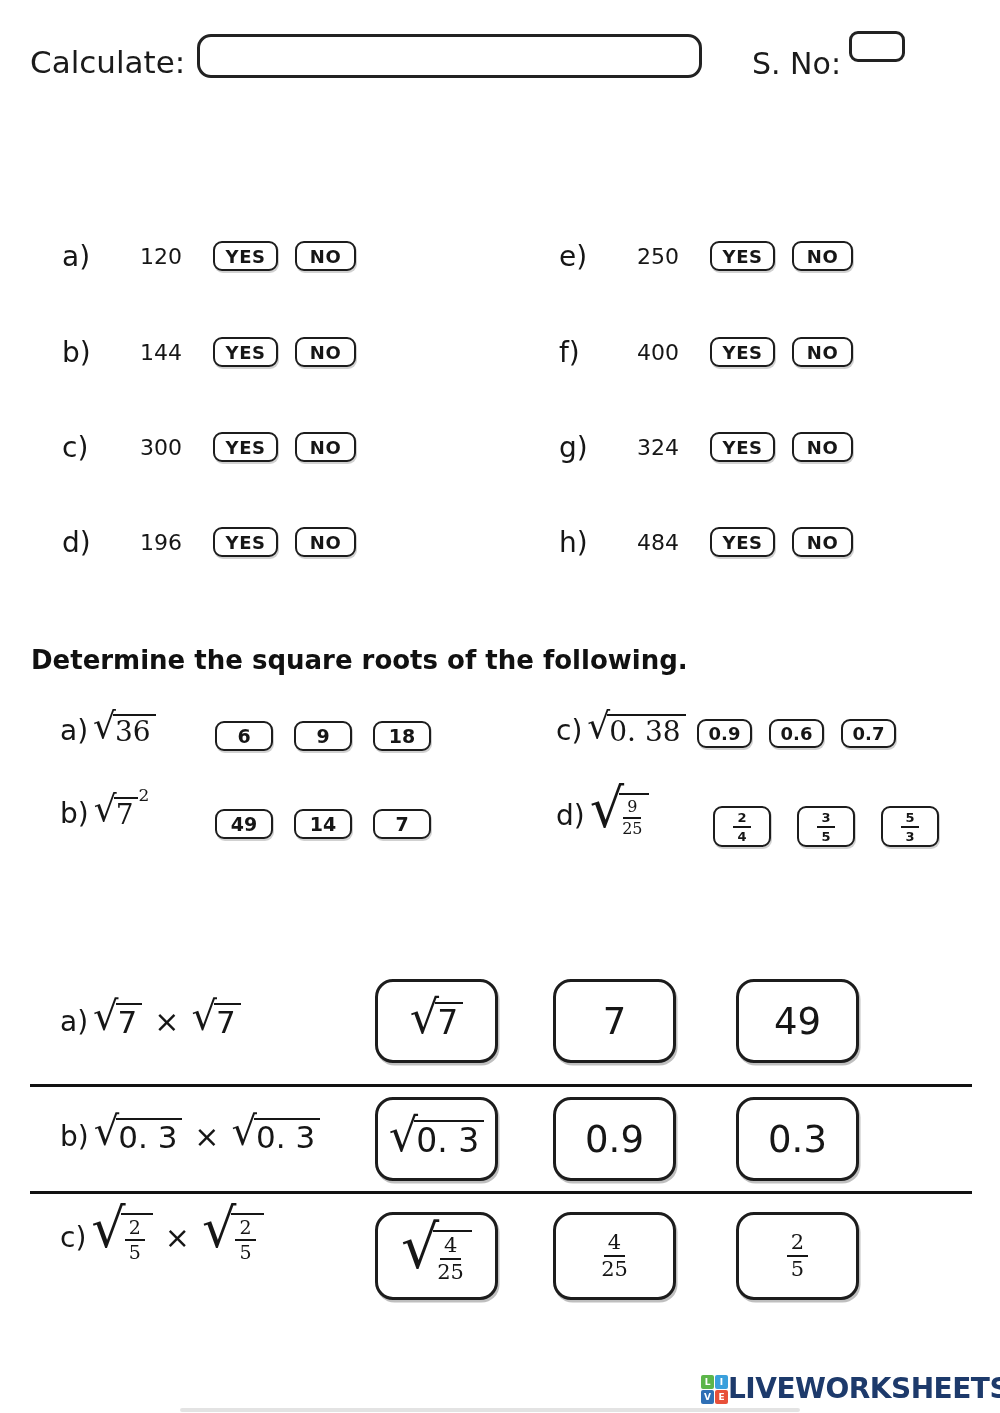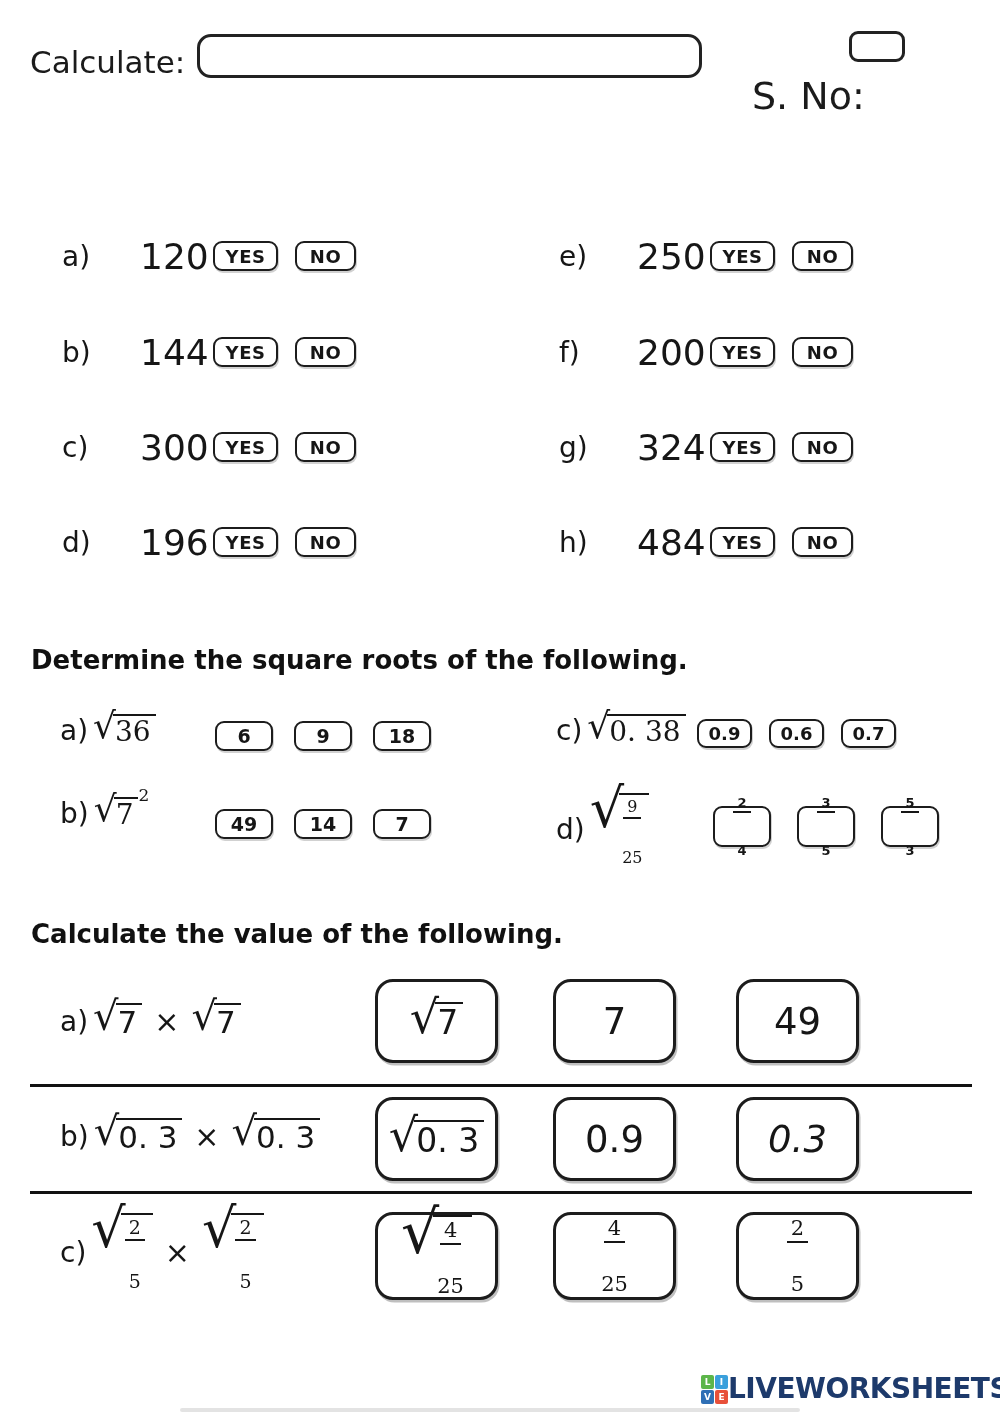--- a/index.html
+++ b/index.html
@@ -14,21 +14,21 @@
       border:3px solid #222;border-radius:14px;background:#fff;font-size:26px;padding:0 12px;box-sizing:border-box;}
   .sno-input{position:absolute;left:849px;top:31px;width:56px;height:31px;
       border:3px solid #222;border-radius:9px;background:#fff;font-size:20px;text-align:center;box-sizing:border-box;}
   .title{position:absolute;left:0;right:0;top:93px;text-align:center;font-size:28px;font-weight:bold;color:#111;}
 
   .heading{position:absolute;font-weight:bold;font-size:26px;color:#111;}
 
   
   .qrow{position:absolute;display:flex;align-items:center;height:36px;}
   .qletter{width:78px;font-size:28px;}
-  .qnum{width:73px;font-size:36px;}
+  .qnum{width:73px;font-size:22px;}
   .yn{height:30px;min-width:65px;box-sizing:border-box;border:2.5px solid #1c1c1c;border-radius:9px;background:#fff;
       font-family:inherit;font-weight:bold;font-size:18px;letter-spacing:0.5px;color:#161616;
       display:flex;align-items:center;justify-content:center;padding:0 8px;box-shadow:1px 2px 0 rgba(0,0,0,0.18);cursor:pointer;}
   .yn.no{min-width:61px;margin-left:17px;}
 
   
   .optrow{position:absolute;display:flex;}
   .opt{box-sizing:border-box;border:2.5px solid #1c1c1c;border-radius:9px;background:#fff;color:#161616;
       font-family:inherit;font-weight:bold;display:flex;align-items:center;justify-content:center;
       box-shadow:1px 2px 0 rgba(0,0,0,0.18);cursor:pointer;}
@@ -39,21 +39,21 @@
 
   
   .mrow{position:absolute;display:flex;align-items:center;}
   .qletter2{font-size:28px;margin-right:5px;}
   .sqrt{display:inline-flex;align-items:flex-start;}
   .sqrt .sign{line-height:0.9;}
   .sqrt .rad{border-top:2.5px solid currentColor;padding:1px 5px 0 2px;line-height:1.08;}
   .sqrt .exp{font-size:17px;position:relative;top:-12px;margin-left:0px;}
   .frac{display:inline-flex;flex-direction:column;align-items:center;line-height:1;}
   .frac .fn{border-bottom:2px solid currentColor;padding:0 4px 2px;}
-  .frac .fd{padding-top:2px;margin-top:29px;}
+  .frac .fd{padding-top:2px;}
 
   .sq-s .sign{font-size:36px;margin-top:-4px;margin-right:-3px;}
   .sq-s .rad{font-size:28px;}
   .sq-tall-sm .sign{font-size:54px;line-height:0.8;margin-top:-6px;margin-right:-5px;}
   .sq-tall-sm .rad{padding:3px 7px 0 3px;}
   .sq-tall-sm .frac{font-size:16px;}
   .sq-lbl .sign{font-size:40px;margin-top:-5px;margin-right:-3px;}
   .sq-lbl .rad{font-size:31px;}
   .sq-big .sign{font-size:46px;margin-top:-5px;margin-right:-4px;}
   .sq-big .rad{font-size:33px;}
@@ -79,21 +79,21 @@
   .brand{position:absolute;left:728px;top:1372px;font-size:28px;font-weight:800;letter-spacing:-0.5px;}
   .smudge{position:absolute;left:180px;top:1408px;width:620px;height:4px;background:#d9d9d9;opacity:.75;border-radius:2px;}
 </style>
 </head>
 <body>
 
 <div class="page">
 
   <div class="abs hdr-label" style="left:30px;top:44px;">Calculate:</div>
   <input class="fullname-input" value="" style="">
-  <div class="abs hdr-label" style="left:752px;top:46px;font-size:38px;margin-top:28px;">S. No:</div>
+  <div class="abs hdr-label" style="left:752px;top:46px;font-size:30px;">S. No:</div>
   <input class="sno-input" value="" style="">
 
 
   <div class="qrow" style="left:62px;top:238px;">
     <span class="qletter">a)</span>
     <span class="qnum">120</span>
     <button class="yn">YES</button>
     <button class="yn no">NO</button>
   </div>
   <div class="qrow" style="left:62px;top:334px;">
@@ -115,21 +115,21 @@
     <button class="yn no">NO</button>
   </div>
   <div class="qrow" style="left:559px;top:238px;">
     <span class="qletter">e)</span>
     <span class="qnum">250</span>
     <button class="yn">YES</button>
     <button class="yn no">NO</button>
   </div>
   <div class="qrow" style="left:559px;top:334px;">
     <span class="qletter">f)</span>
-    <span class="qnum">200</span>
+    <span class="qnum">400</span>
     <button class="yn">YES</button>
     <button class="yn no">NO</button>
   </div>
   <div class="qrow" style="left:559px;top:429px;">
     <span class="qletter">g)</span>
     <span class="qnum">324</span>
     <button class="yn">YES</button>
     <button class="yn no">NO</button>
   </div>
   <div class="qrow" style="left:559px;top:524px;">
@@ -207,21 +207,20 @@
       </span>
     </button>
     <button class="opt fracbtn">
       <span class="frac">
         <span class="fn">5</span>
         <span class="fd">3</span>
       </span>
     </button>
   </div>
 
-  <div class="heading" style="left:31px;top:919px;">Calculate the value of the following.</div>
 
   <div class="mrow" style="left:60px;top:1003px;">
     <span class="qletter2">a)</span>
     <span class="sqrt sq-lbl">
       <span class="sign">√</span>
       <span class="rad">7</span>
     </span>
     <span class="times">×</span>
     <span class="sqrt sq-lbl">
       <span class="sign">√</span>
@@ -257,21 +256,21 @@
   </div>
   <button class="bigbox" style="left:375px;top:1097px;">
     <span class="sqrt sq-big">
       <span class="sign">√</span>
       <span class="rad">0. 3</span>
     </span>
   </button>
   <button class="bigbox" style="left:553px;top:1097px;">
     <span class="plain">0.9</span>
   </button>
-  <button class="bigbox" style="left:736px;top:1097px;font-style:italic;">
+  <button class="bigbox" style="left:736px;top:1097px;">
     <span class="plain">0.3</span>
   </button>
 
   <div class="hr" style="top:1191px;"></div>
 
   <div class="mrow" style="left:60px;top:1213px;">
     <span class="qletter2">c)</span>
     <span class="sqrt sq-tall">
       <span class="sign">√</span>
       <span class="rad">

